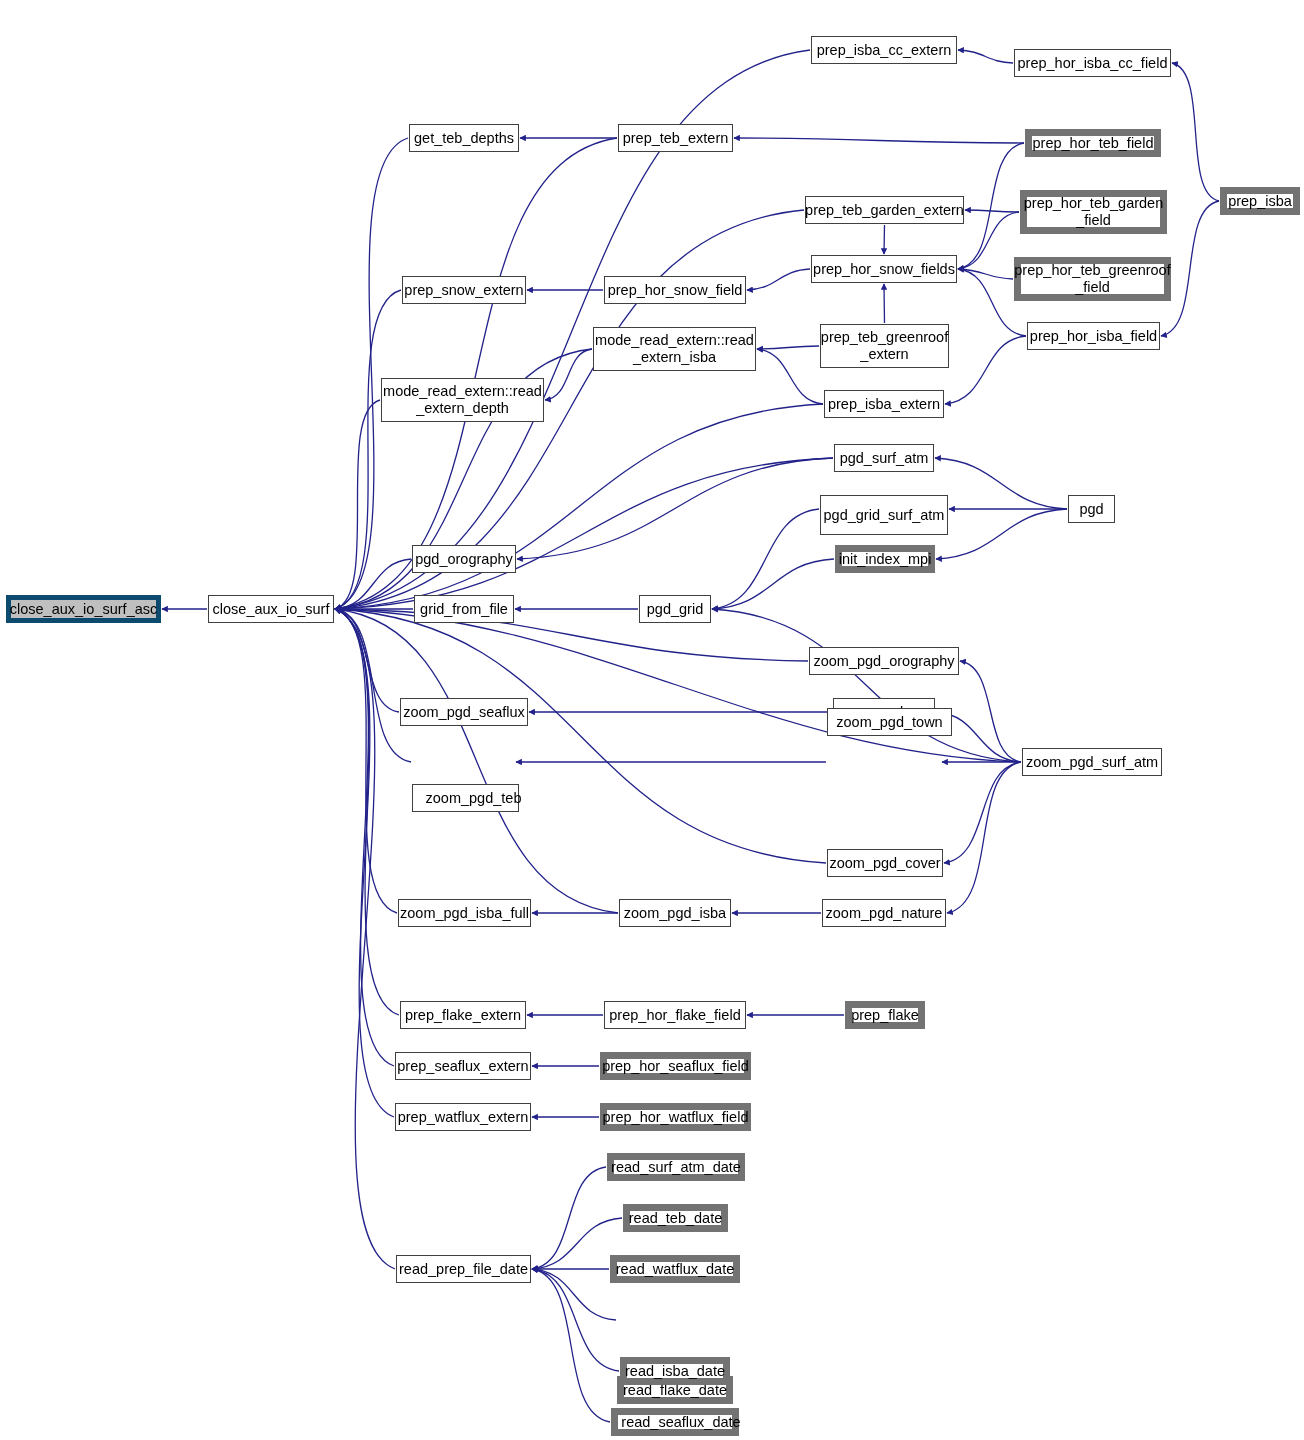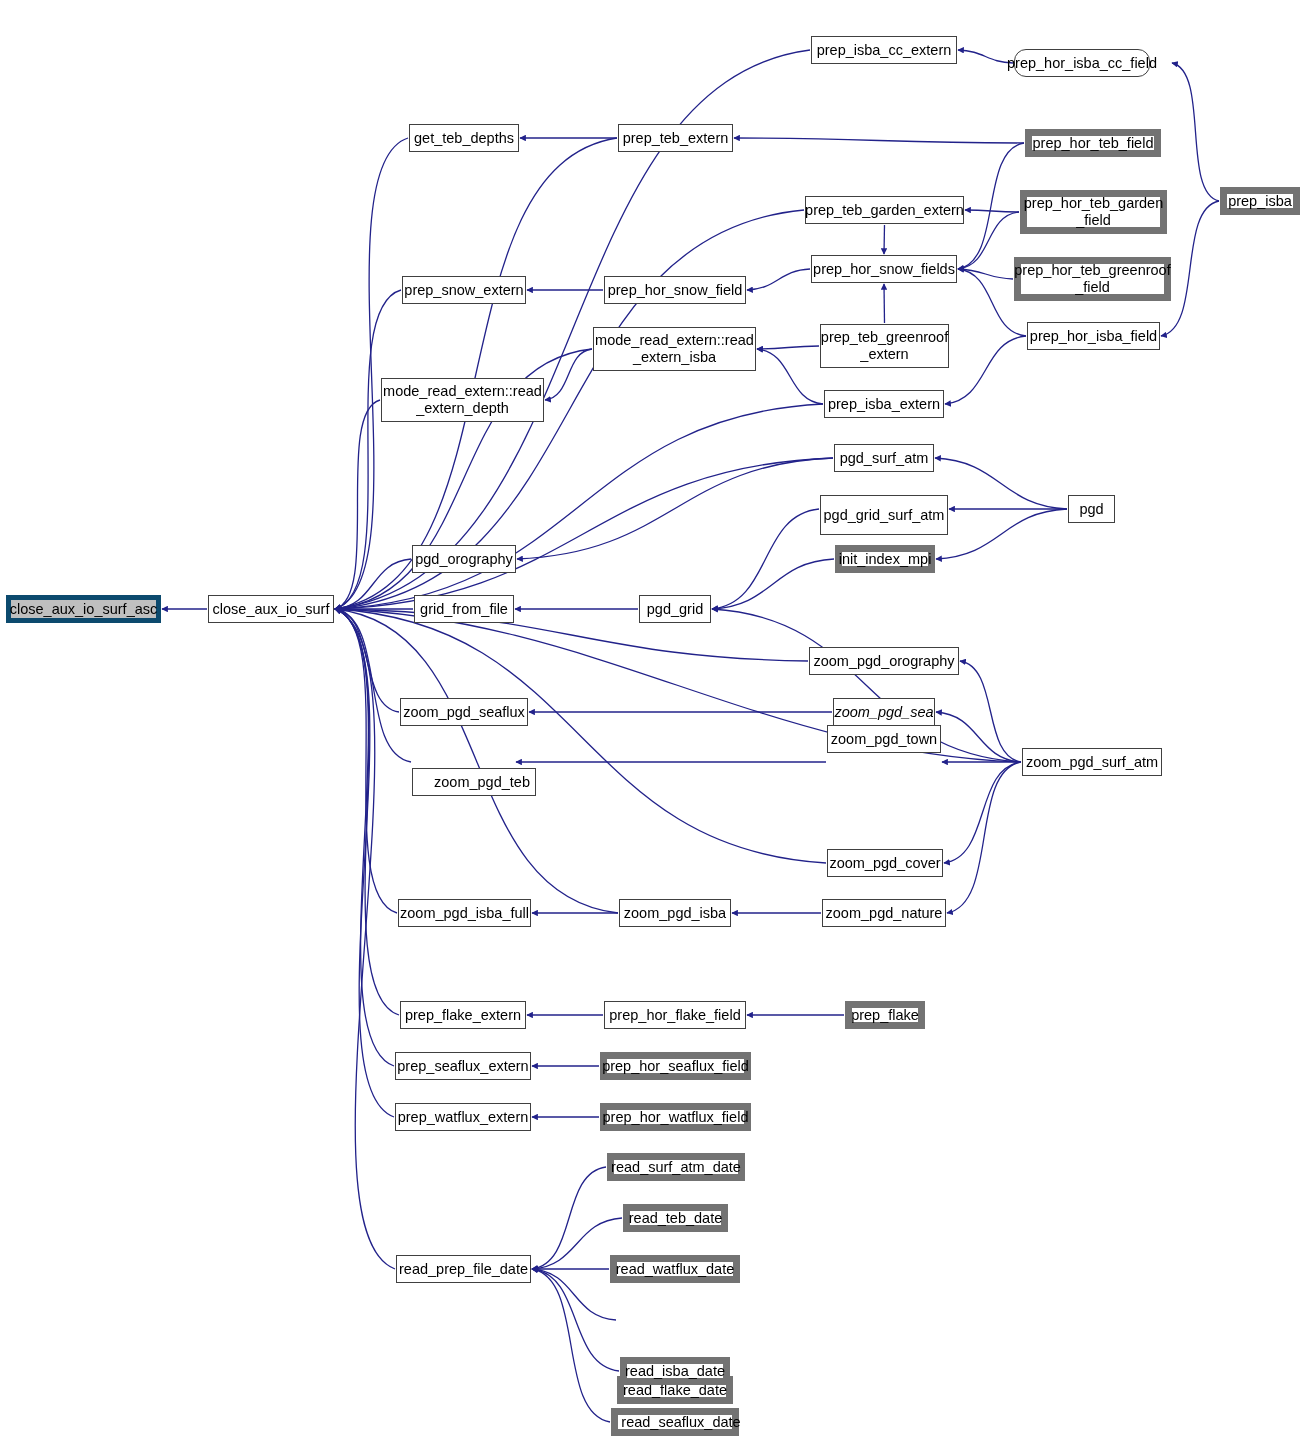--- a/index.html
+++ b/index.html
@@ -129,21 +129,21 @@
         <path d="M 609 1269 C 574.35 1269, 566.65 1269, 532 1269" marker-end="url(#arrow)"></path>
         <path d="M 616 1320 C 572.08 1316.94, 575.92 1272.06, 532 1269" marker-end="url(#arrow)"></path>
         <path d="M 619 1371 C 567.61 1364.88, 583.39 1275.12, 532 1269" marker-end="url(#arrow)"></path>
         <path d="M 610 1422 C 556.54 1412.82, 585.46 1278.18, 532 1269" marker-end="url(#arrow)"></path>
       </g>
   </svg>
   <div id="node-layer">
       <div class="node root" style="left: 6px; top: 595px; width: 155px; height: 28px;"><span>close_aux_io_surf_asc</span></div>
       <div class="node focus" style="left: 208px; top: 595px; width: 126px; height: 28px;"><span>close_aux_io_surf</span></div>
       <div class="node" style="left: 811px; top: 36px; width: 146px; height: 28px;"><span>prep_isba_cc_extern</span></div>
-      <div class="node" style="left: 1014px; top: 49px; width: 136px; height: 28px; border-radius: 12px;"><span>prep_hor_isba_cc_field</span></div>
+      <div class="node" style="left: 1014px; top: 49px; width: 157px; height: 28px;"><span>prep_hor_isba_cc_field</span></div>
       <div class="node red" style="left: 1220px; top: 187px; width: 80px; height: 28px;"><span>prep_isba</span></div>
       <div class="node" style="left: 409px; top: 124px; width: 110px; height: 28px;"><span>get_teb_depths</span></div>
       <div class="node" style="left: 618px; top: 124px; width: 115px; height: 28px;"><span>prep_teb_extern</span></div>
       <div class="node red" style="left: 1025px; top: 129px; width: 136px; height: 28px;"><span>prep_hor_teb_field</span></div>
       <div class="node" style="left: 805px; top: 196px; width: 159px; height: 28px; align-items: center;"><span>prep_teb_garden_extern</span></div>
       <div class="node red" style="left: 1020px; top: 190px; width: 147px; height: 44px;"><span>prep_hor_teb_garden
 _field</span></div>
       <div class="node" style="left: 402px; top: 276px; width: 124px; height: 28px;"><span>prep_snow_extern</span></div>
       <div class="node" style="left: 604px; top: 276px; width: 142px; height: 28px;"><span>prep_hor_snow_field</span></div>
       <div class="node" style="left: 811px; top: 255px; width: 146px; height: 28px;"><span>prep_hor_snow_fields</span></div>
@@ -160,22 +160,22 @@
       <div class="node" style="left: 834px; top: 444px; width: 100px; height: 28px;"><span>pgd_surf_atm</span></div>
       <div class="node" style="left: 820px; top: 495px; width: 128px; height: 40px;"><span>pgd_grid_surf_atm</span></div>
       <div class="node" style="left: 1068px; top: 495px; width: 47px; height: 28px;"><span>pgd</span></div>
       <div class="node red" style="left: 835px; top: 545px; width: 100px; height: 28px;"><span>init_index_mpi</span></div>
       <div class="node" style="left: 412px; top: 545px; width: 104px; height: 28px;"><span>pgd_orography</span></div>
       <div class="node" style="left: 414px; top: 595px; width: 100px; height: 28px;"><span>grid_from_file</span></div>
       <div class="node" style="left: 639px; top: 595px; width: 72px; height: 28px;"><span>pgd_grid</span></div>
       <div class="node" style="left: 809px; top: 647px; width: 150px; height: 28px;"><span>zoom_pgd_orography</span></div>
       <div class="node" style="left: 400px; top: 698px; width: 128px; height: 28px;"><span>zoom_pgd_seaflux</span></div>
       <div class="node" style="left: 833px; top: 698px; width: 102px; height: 28px; font-style: italic;"><span>zoom_pgd_sea</span></div>
-      <div class="node" style="left: 412px; top: 768px; width: 124px; height: 28px; padding-left: 16px;"><span>zoom_pgd_teb</span></div>
-      <div class="node" style="left: 827px; top: 725px; width: 114px; height: 28px;"><span>zoom_pgd_town</span></div>
+      <div class="node" style="left: 412px; top: 784px; width: 107px; height: 28px; padding-left: 16px;"><span>zoom_pgd_teb</span></div>
+      <div class="node" style="left: 827px; top: 708px; width: 125px; height: 28px;"><span>zoom_pgd_town</span></div>
       <div class="node" style="left: 1022px; top: 748px; width: 140px; height: 28px;"><span>zoom_pgd_surf_atm</span></div>
       <div class="node" style="left: 827px; top: 849px; width: 116px; height: 28px;"><span>zoom_pgd_cover</span></div>
       <div class="node" style="left: 398px; top: 899px; width: 133px; height: 28px;"><span>zoom_pgd_isba_full</span></div>
       <div class="node" style="left: 619px; top: 899px; width: 112px; height: 28px;"><span>zoom_pgd_isba</span></div>
       <div class="node" style="left: 822px; top: 899px; width: 124px; height: 28px;"><span>zoom_pgd_nature</span></div>
       <div class="node" style="left: 400px; top: 1001px; width: 126px; height: 28px;"><span>prep_flake_extern</span></div>
       <div class="node" style="left: 604px; top: 1001px; width: 142px; height: 28px;"><span>prep_hor_flake_field</span></div>
       <div class="node red" style="left: 845px; top: 1001px; width: 80px; height: 28px;"><span>prep_flake</span></div>
       <div class="node" style="left: 395px; top: 1052px; width: 136px; height: 28px;"><span>prep_seaflux_extern</span></div>
       <div class="node red" style="left: 600px; top: 1052px; width: 151px; height: 28px;"><span>prep_hor_seaflux_field</span></div>

